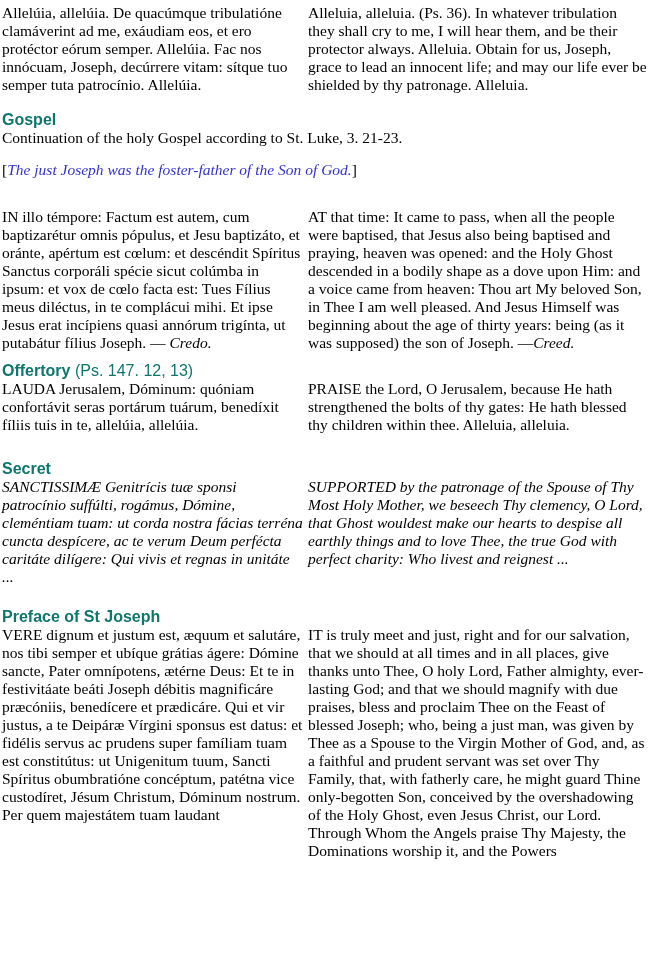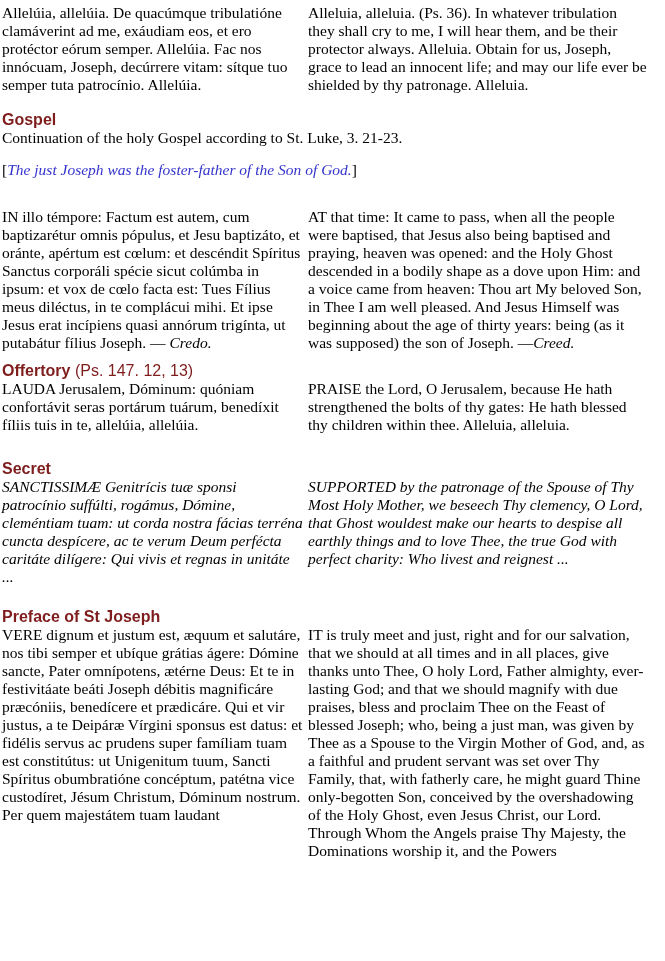--- a/index.html
+++ b/index.html
@@ -33,21 +33,21 @@
   }
   p {
     margin: 0;
     white-space: pre-line;
   }
   h2.sec-heading {
     font-family: "Liberation Sans", sans-serif;
     font-size: 16px;
     line-height: 18px;
     font-weight: bold;
-    color: #7f1d1d;
+    color: #0f766e;
     margin: 0;
   }
   h2.sec-heading .ref {
     font-weight: normal;
     font-size: 16px;
     text-align: right;
   }
   .full {
     width: 100%;
   }

